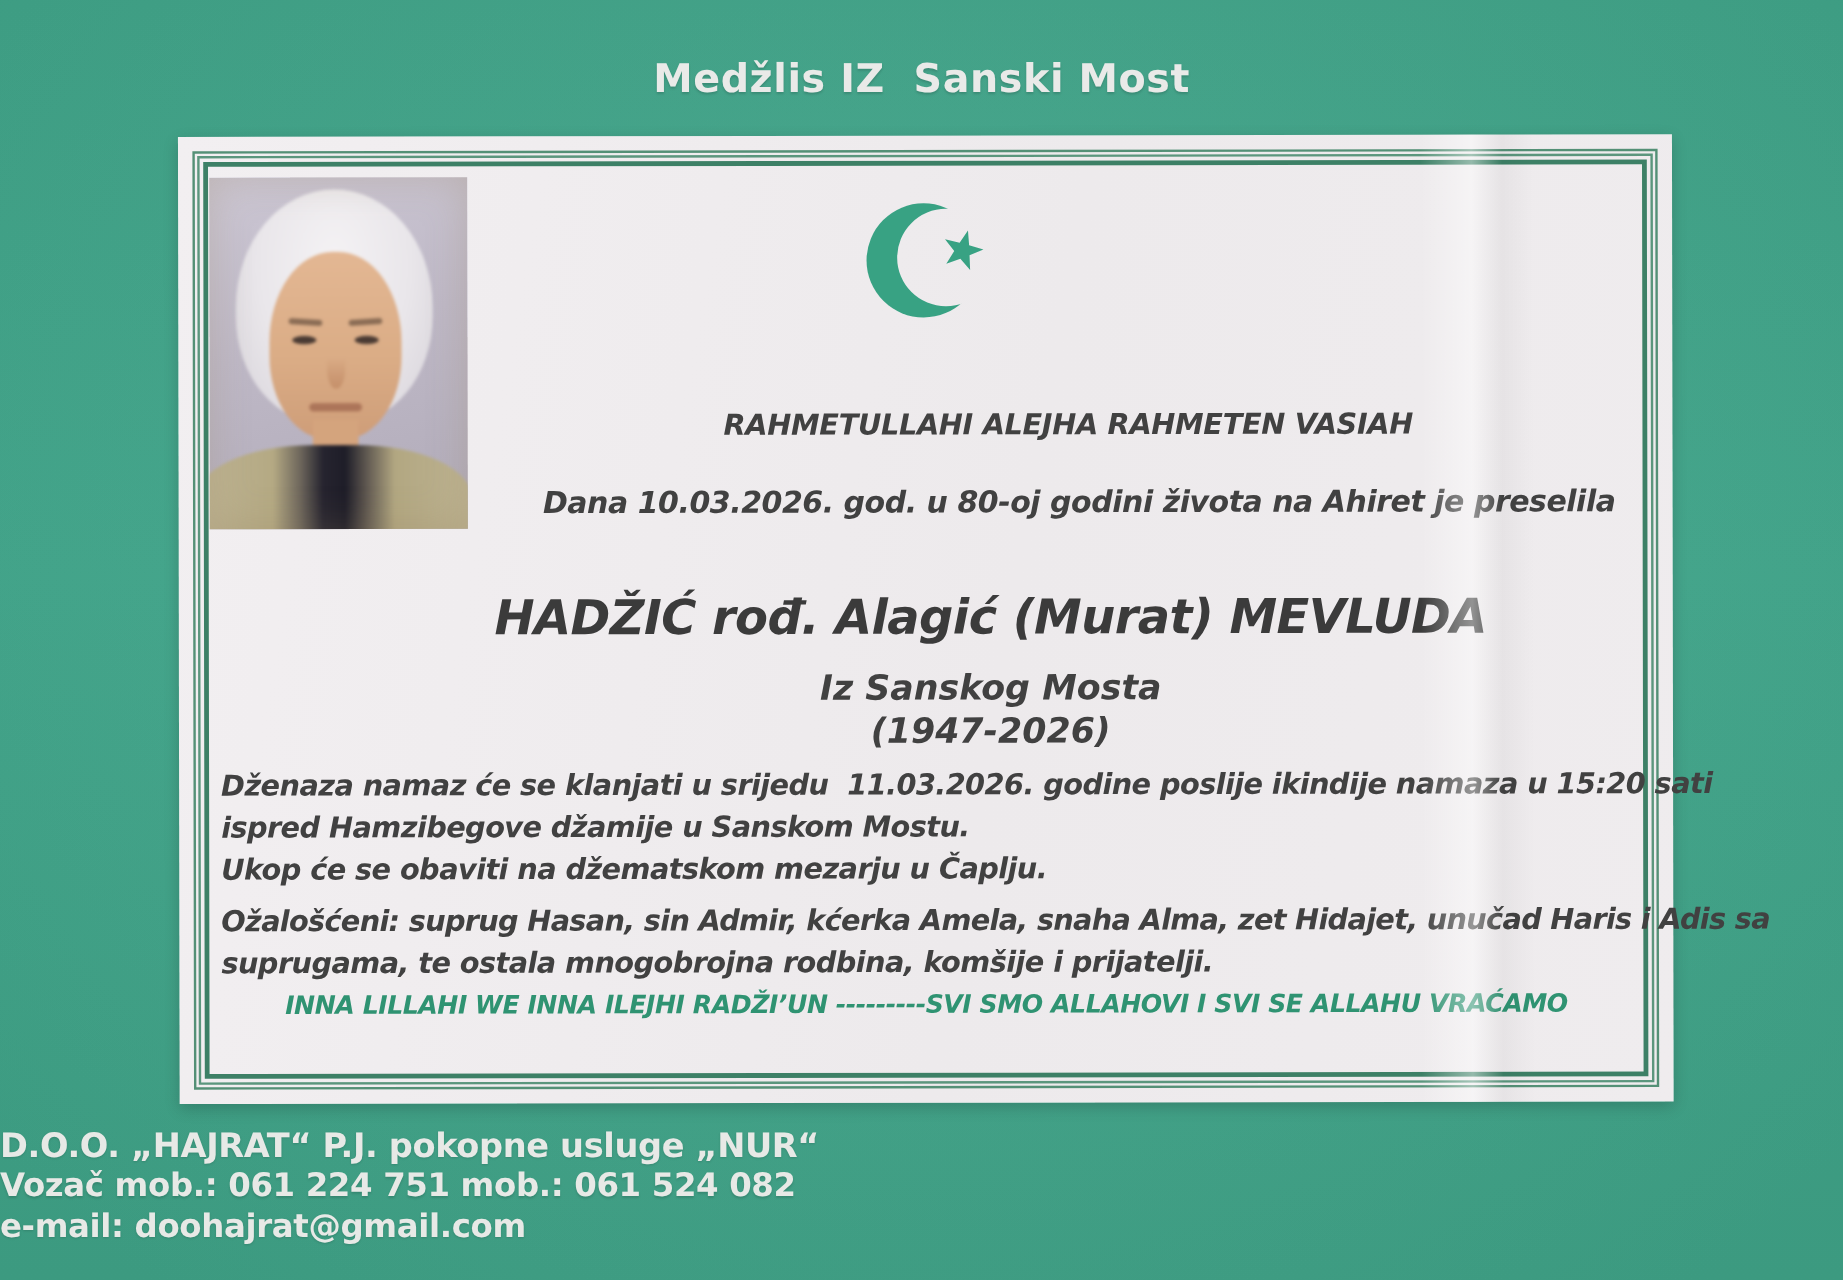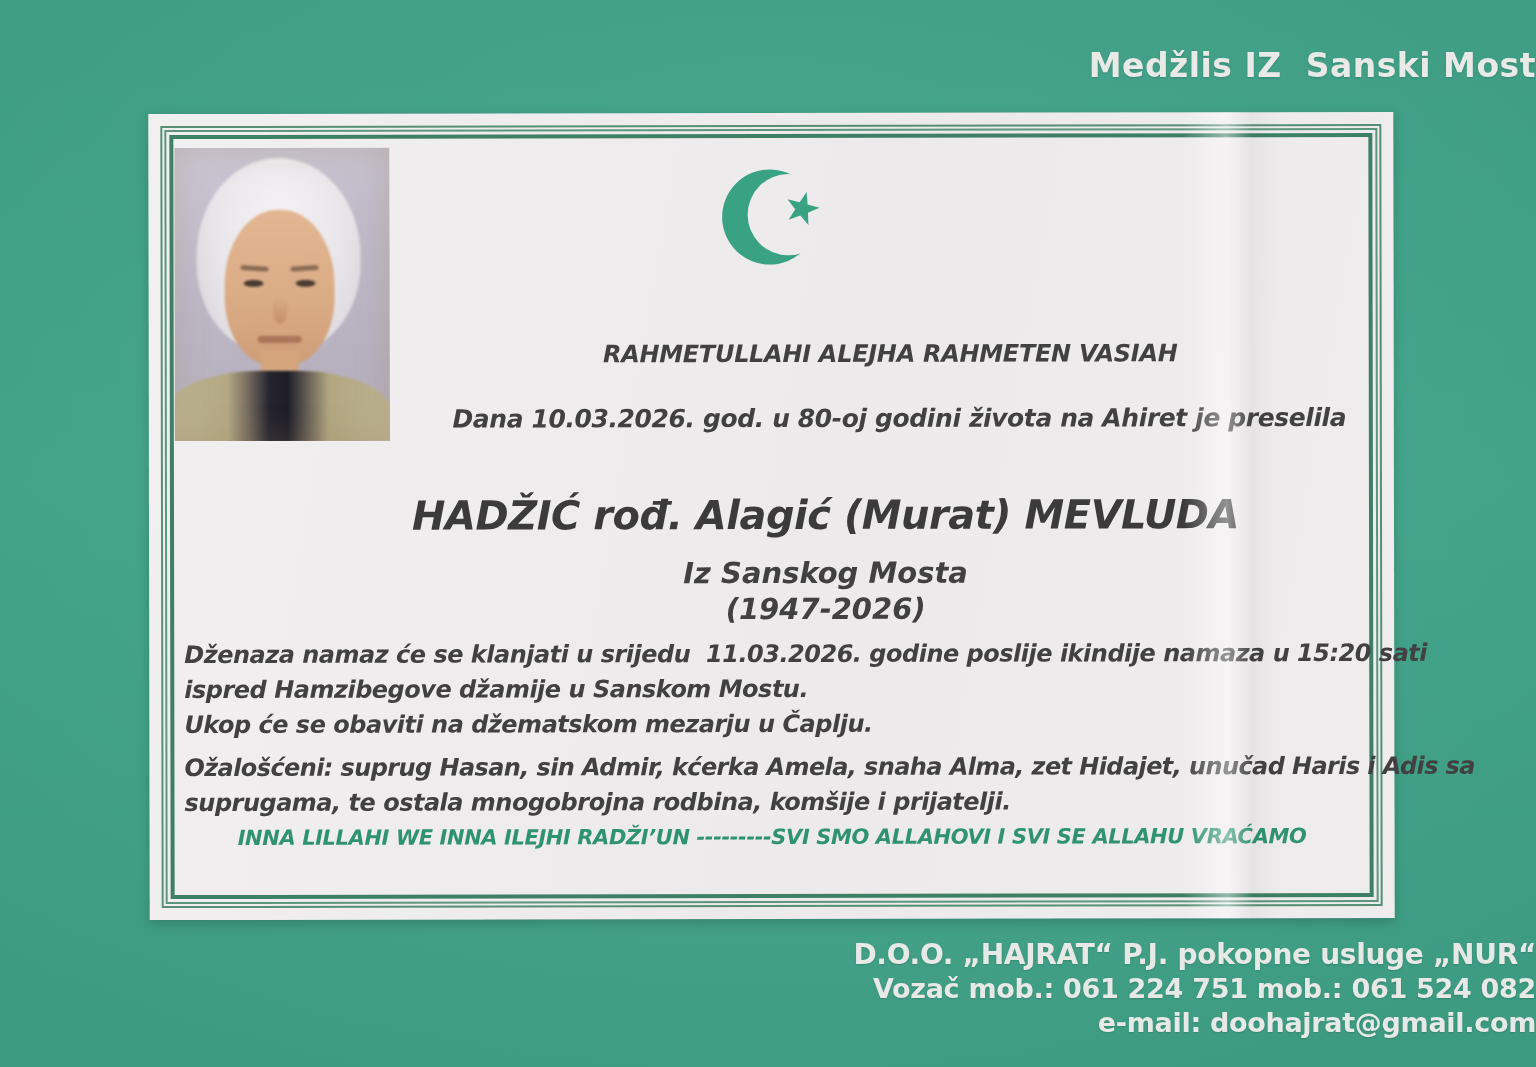--- a/index.html
+++ b/index.html
@@ -10,21 +10,21 @@
     overflow:hidden;
   }
   .page {
     position:relative; width:1536px; height:1067px;
     background:
       radial-gradient(ellipse at 50% 40%, rgba(255,255,255,0.05), rgba(0,0,0,0.04) 95%),
       linear-gradient(180deg,#3fa287 0%, #42a78c 45%, #3ea085 100%);
   }
   .page-title {
     position:absolute; top:46px; left:0; right:0;
-    text-align:right; white-space:pre;
+    text-align:center; white-space:pre;
     color:#e9eae8; font-weight:bold; font-size:33px; letter-spacing:0.5px;
     text-shadow:0 1px 2px rgba(0,0,0,0.15);
   }
   
   .card {
     position:absolute; left:149px; top:113px; width:1245px; height:806px;
     background:linear-gradient(100deg,#f2eff1 0%, #edeaec 55%, #efecee 100%);
     box-shadow:0 4px 12px rgba(0,0,0,0.18);
     transform:rotate(-0.1deg);
   }
@@ -81,26 +81,26 @@
   .origin     { top:443px; left:108px; right:0;    text-align:center; font-size:29px; }
   .years      { top:479px; left:108px; right:0;    text-align:center; font-size:29px; }
   .fl1 { top:527px; left:35px; font-size:24px; letter-spacing:-0.5px; }
   .fl2 { top:562px; left:35px; font-size:24px; letter-spacing:-0.5px; }
   .fl3 { top:597px; left:35px; font-size:24px; letter-spacing:-0.5px; }
   .ml1 { top:640px; left:35px; font-size:24px; letter-spacing:-0.6px; }
   .ml2 { top:675px; left:35px; font-size:24px; letter-spacing:-0.5px; }
   .prayer { top:712px; left:0; right:0; text-align:center; font-size:21px; letter-spacing:-0.4px; color:#2f9372; }
   
   .footer-line {
-    position:absolute; left:0; right:0; text-align:right; white-space:pre;
+    position:absolute; left:0; right:11px; text-align:left; white-space:pre;
     color:#e7e9e6; font-weight:bold; text-shadow:0 1px 2px rgba(0,0,0,0.14);
   }
   .f1 { top:938px;  font-size:28px; letter-spacing:-0.3px; }
   .f2 { top:973px;  font-size:27px; letter-spacing:-0.3px; }
-  .f3 { top:1007px; font-size:27px; letter-spacing:-0.3px;margin-left:28px; }
+  .f3 { top:1007px; font-size:27px; letter-spacing:-0.3px; }
 </style>
 </head>
 <body>
 
 <div class="page">
 
   <div class="page-title">Medžlis IZ  Sanski Most</div>
 
   <div class="card">
 

